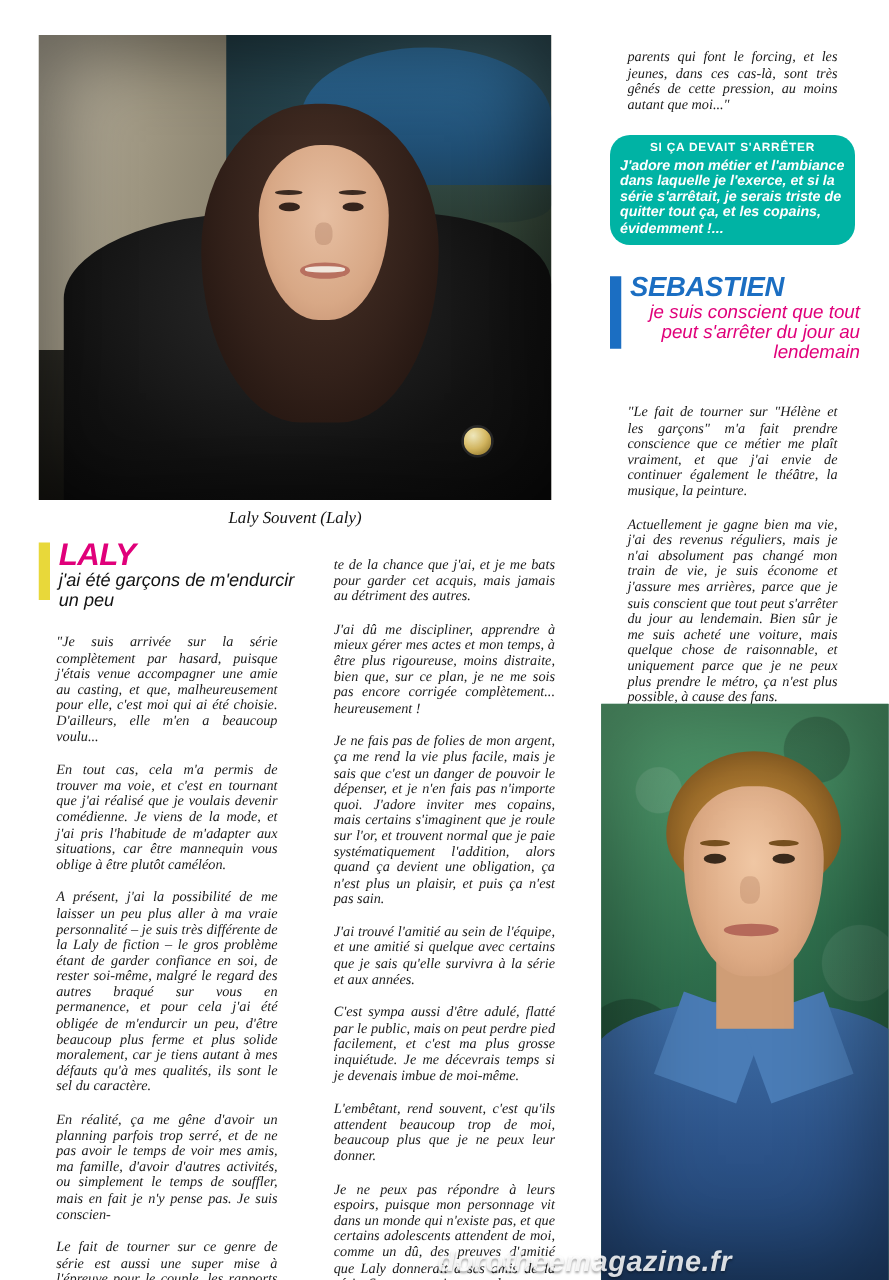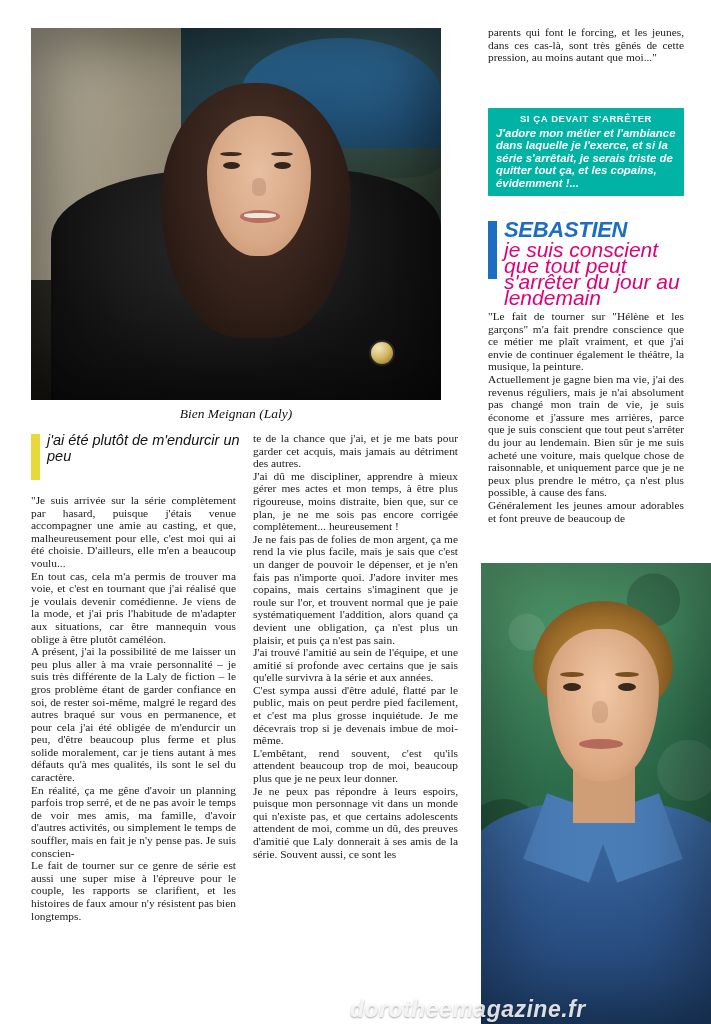--- a/index.html
+++ b/index.html
@@ -154,21 +154,21 @@
   }
 
   
   .col {
     position: absolute;
     font-size: 11.4px;
     line-height: 12.6px;
     text-align: justify;
     color: #1a1a1a;
   }
-  .col p { margin: 0; text-indent: 0; }
+  .col p { margin: 14px; text-indent: 0; font-style: italic; }
 
   #col1 { left: 31px; top: 494px; width: 205px; }
   #col2 { left: 253px; top: 432px; width: 205px; }
   #col3 { left: 488px; top: 26px; width: 196px; }
   #col4 { left: 488px; top: 310px; width: 196px; }
 
   
   .heading-laly {
     position: absolute;
     left: 31px;
@@ -221,34 +221,35 @@
     font-style: italic;
     font-size: 22px;
     line-height: 23px;
     color: #1b6ec2;
     letter-spacing: -0.3px;
   }
   .heading-seb .sub {
     margin-left: 16px;
     font-family: "Liberation Sans", sans-serif;
     font-style: italic;
-    font-size: 21px;
+    font-size: 15px;
     line-height: 16px;
     color: #e0007a;
     margin-top: 1px;
+    text-align: right;
   }
 
   
   .callout {
     position: absolute;
     left: 488px;
     top: 108px;
     width: 196px;
     background: #00b3a4;
-    border-radius: 1px;
+    border-radius: 16px;
     padding: 5px 8px 7px 8px;
     box-sizing: border-box;
   }
   .callout .title {
     font-family: "Liberation Sans", sans-serif;
     font-weight: bold;
     font-size: 9.5px;
     color: #ffffff;
     text-align: center;
     letter-spacing: 0.6px;
@@ -393,41 +394,42 @@
     <div class="brow r"></div>
     <div class="eye l"></div>
     <div class="eye r"></div>
     <div class="nose"></div>
     <div class="mouth"></div>
     <div class="teeth"></div>
     <div class="brooch"></div>
     <div class="shadow-vignette"></div>
   </div>
 
-  <div class="caption-laly">Bien Meignan (Laly)</div>
+  <div class="caption-laly">Laly Souvent (Laly)</div>
 
   <div class="heading-laly">
     <div class="bar"></div>
-    <div class="sub">j'ai été plutôt de m'endurcir un peu</div>
+    <div class="name">LALY</div>
+    <div class="sub">j'ai été garçons de m'endurcir un peu</div>
   </div>
 
   <div class="col" id="col1">
     <p>"Je suis arrivée sur la série complètement par hasard, puisque j'étais venue accompagner une amie au casting, et que, malheureusement pour elle, c'est moi qui ai été choisie. D'ailleurs, elle m'en a beaucoup voulu...</p>
     <p>En tout cas, cela m'a permis de trouver ma voie, et c'est en tournant que j'ai réalisé que je voulais devenir comédienne. Je viens de la mode, et j'ai pris l'habitude de m'adapter aux situations, car être mannequin vous oblige à être plutôt caméléon.</p>
     <p>A présent, j'ai la possibilité de me laisser un peu plus aller à ma vraie personnalité – je suis très différente de la Laly de fiction – le gros problème étant de garder confiance en soi, de rester soi-même, malgré le regard des autres braqué sur vous en permanence, et pour cela j'ai été obligée de m'endurcir un peu, d'être beaucoup plus ferme et plus solide moralement, car je tiens autant à mes défauts qu'à mes qualités, ils sont le sel du caractère.</p>
     <p>En réalité, ça me gêne d'avoir un planning parfois trop serré, et de ne pas avoir le temps de voir mes amis, ma famille, d'avoir d'autres activités, ou simplement le temps de souffler, mais en fait je n'y pense pas. Je suis conscien-</p>
     <p>Le fait de tourner sur ce genre de série est aussi une super mise à l'épreuve pour le couple, les rapports se clarifient, et les histoires de faux amour n'y résistent pas bien longtemps.</p>
   </div>
 
   <div class="col" id="col2">
     <p>te de la chance que j'ai, et je me bats pour garder cet acquis, mais jamais au détriment des autres.</p>
     <p>J'ai dû me discipliner, apprendre à mieux gérer mes actes et mon temps, à être plus rigoureuse, moins distraite, bien que, sur ce plan, je ne me sois pas encore corrigée complètement... heureusement !</p>
     <p>Je ne fais pas de folies de mon argent, ça me rend la vie plus facile, mais je sais que c'est un danger de pouvoir le dépenser, et je n'en fais pas n'importe quoi. J'adore inviter mes copains, mais certains s'imaginent que je roule sur l'or, et trouvent normal que je paie systématiquement l'addition, alors quand ça devient une obligation, ça n'est plus un plaisir, et puis ça n'est pas sain.</p>
-    <p>J'ai trouvé l'amitié au sein de l'équipe, et une amitié si profonde avec certains que je sais qu'elle survivra à la série et aux années.</p>
-    <p>C'est sympa aussi d'être adulé, flatté par le public, mais on peut perdre pied facilement, et c'est ma plus grosse inquiétude. Je me décevrais trop si je devenais imbue de moi-même.</p>
+    <p>J'ai trouvé l'amitié au sein de l'équipe, et une amitié si quelque avec certains que je sais qu'elle survivra à la série et aux années.</p>
+    <p>C'est sympa aussi d'être adulé, flatté par le public, mais on peut perdre pied facilement, et c'est ma plus grosse inquiétude. Je me décevrais temps si je devenais imbue de moi-même.</p>
     <p>L'embêtant, rend souvent, c'est qu'ils attendent beaucoup trop de moi, beaucoup plus que je ne peux leur donner.</p>
     <p>Je ne peux pas répondre à leurs espoirs, puisque mon personnage vit dans un monde qui n'existe pas, et que certains adolescents attendent de moi, comme un dû, des preuves d'amitié que Laly donnerait à ses amis de la série. Souvent aussi, ce sont les</p>
   </div>
 
   <div class="col" id="col3">
     <p>parents qui font le forcing, et les jeunes, dans ces cas-là, sont très gênés de cette pression, au moins autant que moi..."</p>
   </div>
 
   <div class="callout">
     <div class="title">SI ÇA DEVAIT S'ARRÊTER</div>

